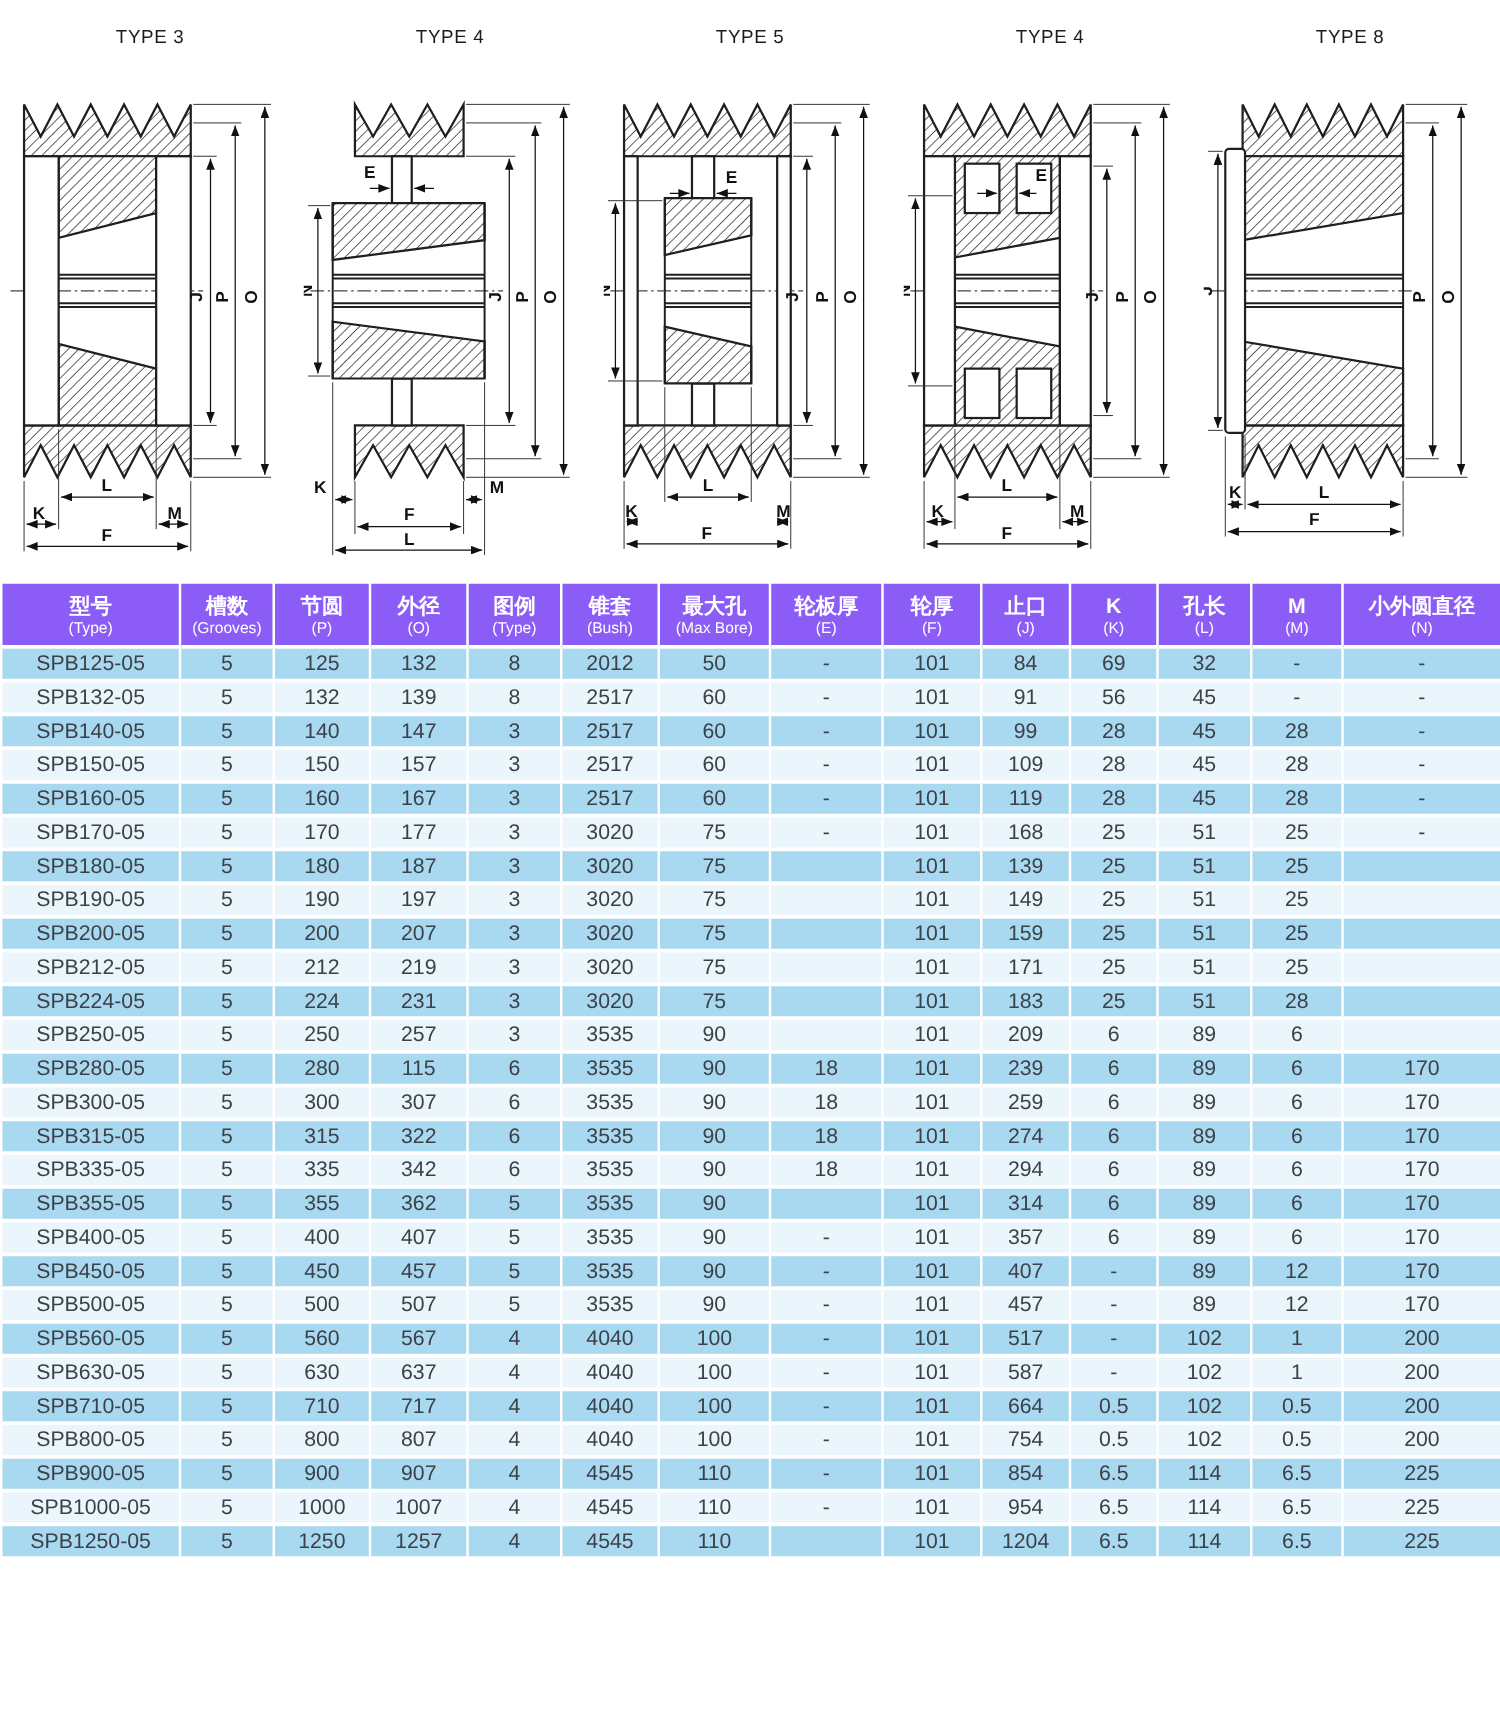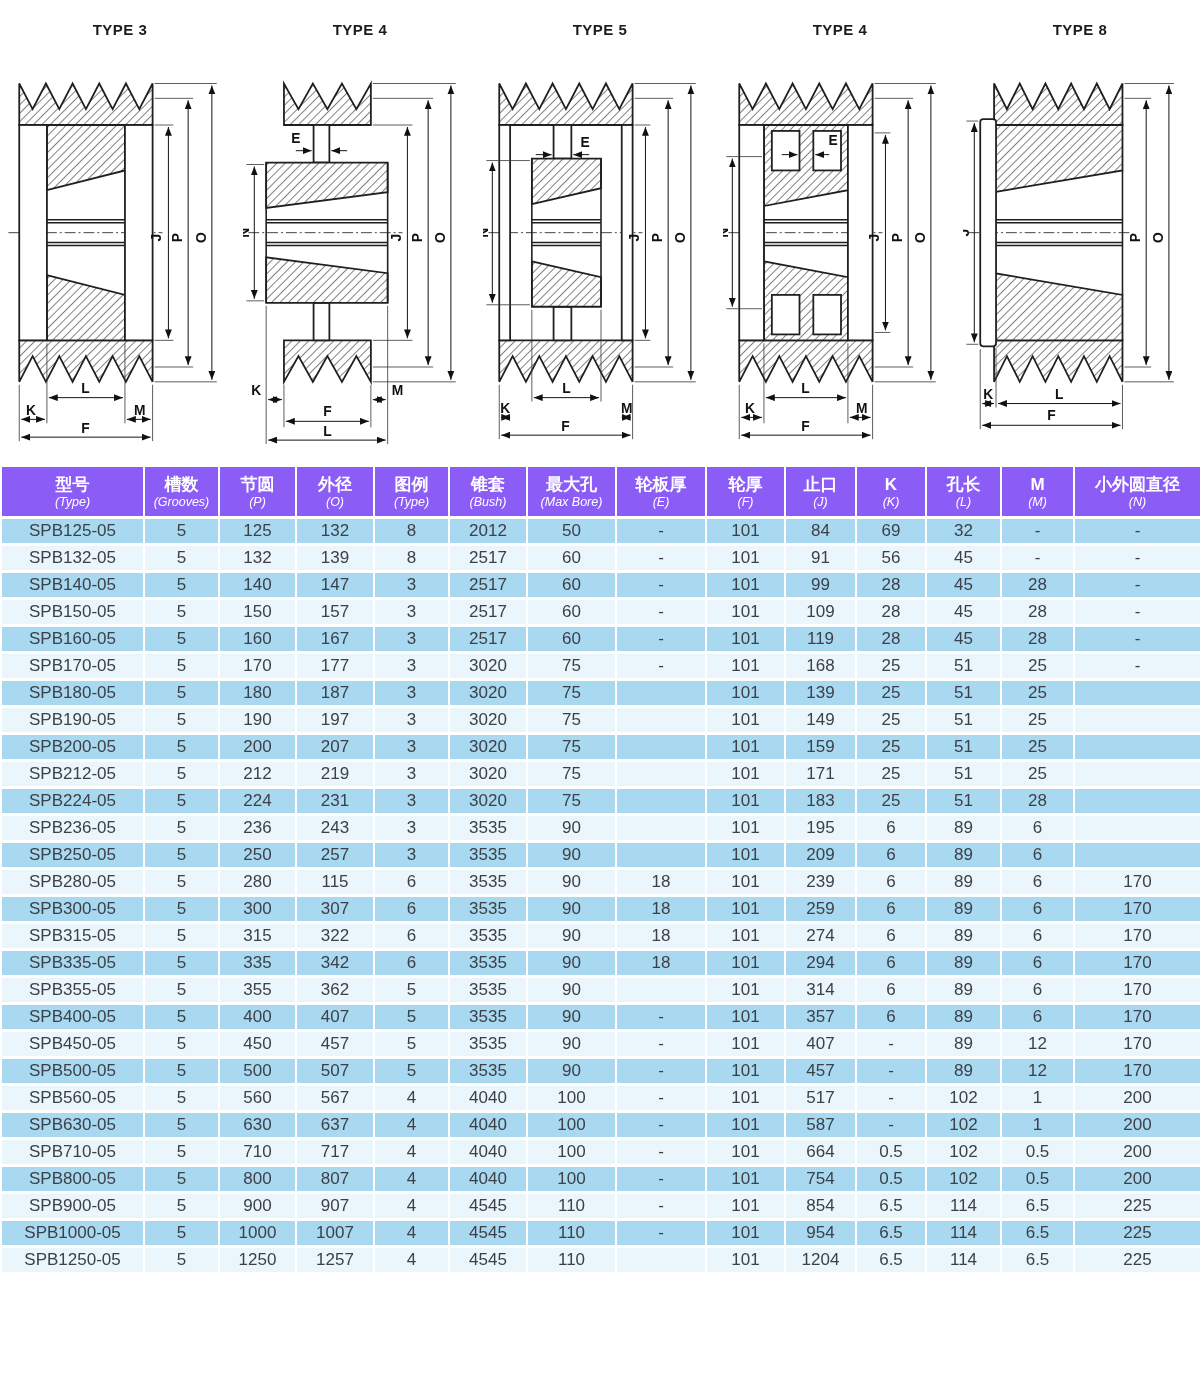--- a/index.html
+++ b/index.html
@@ -1,38 +1,38 @@
 <!DOCTYPE html>
 <html><head>
 <meta charset="utf-8">
 <style>
   html,body{margin:0;padding:0;background:#fff;}
   body{width:1200px;font-family:"Liberation Sans","DejaVu Sans",sans-serif;}
 
   
   .drawings{display:flex;width:1200px;height:462px;padding-top:14px;box-sizing:border-box;}
   .drawing{width:240px;display:flex;flex-direction:column;align-items:center;}
-  .drawing-title{font-size:15px;font-weight:bold;color:#1c1c1c;letter-spacing:.5px;height:30px;
+  .drawing-title{font-size:15px;font-weight:normal;color:#1c1c1c;letter-spacing:.5px;height:30px;
                  display:flex;align-items:center;justify-content:center;}
   .drawing svg{display:block;}
 
   .part{stroke:#1f1f1f;stroke-width:1.8;fill:none;stroke-linejoin:miter;}
   .hatchfill{fill:url(#hatch);}
   .whitefill{fill:#ffffff;}
   .ol{stroke:#1f1f1f;stroke-width:1.6;}
   .cl{stroke:#444;stroke-width:1;stroke-dasharray:11 3 2 3;}
   .dim{stroke:#111;stroke-width:1;fill:none;}
   .ext{stroke:#333;stroke-width:.8;}
   .dlab{font:bold 14px "Liberation Sans","DejaVu Sans",sans-serif;fill:#111;text-anchor:middle;}
 
   
   table{border-collapse:collapse;width:1200px;table-layout:fixed;margin-top:3px;}
   thead th{background:#8b5cf6;color:#fff;border:2px solid #fff;padding:7px 0 6px 0;vertical-align:middle;}
   thead .zh{font-size:17px;font-weight:bold;line-height:21px;}
-  thead .en{font-size:12.5px;font-weight:normal;line-height:15px;font-style:italic;}
+  thead .en{font-size:12.5px;font-weight:normal;line-height:15px;}
   tbody td{height:24px;padding:0;text-align:center;vertical-align:middle;
            font-size:17px;color:#3c4147;
            border-left:2px solid #fff;border-right:2px solid #fff;
            border-top:3px solid #fff;border-bottom:3px solid #fff;}
   tbody tr:nth-child(odd) td{background:#a9d8f1;}
   tbody tr:nth-child(even) td{background:#eaf5fc;}
 </style>
 </head>
 <body>
 
@@ -539,36 +539,20 @@
         <td>75</td>
         <td></td>
         <td>101</td>
         <td>183</td>
         <td>25</td>
         <td>51</td>
         <td>28</td>
         <td></td>
       </tr>
       <tr>
-        <td>SPB236-05</td>
-        <td>5</td>
-        <td>236</td>
-        <td>243</td>
-        <td>3</td>
-        <td>3535</td>
-        <td>90</td>
-        <td></td>
-        <td>101</td>
-        <td>195</td>
-        <td>6</td>
-        <td>89</td>
-        <td>6</td>
-        <td></td>
-      </tr>
-      <tr>
         <td>SPB250-05</td>
         <td>5</td>
         <td>250</td>
         <td>257</td>
         <td>3</td>
         <td>3535</td>
         <td>90</td>
         <td></td>
         <td>101</td>
         <td>209</td>

